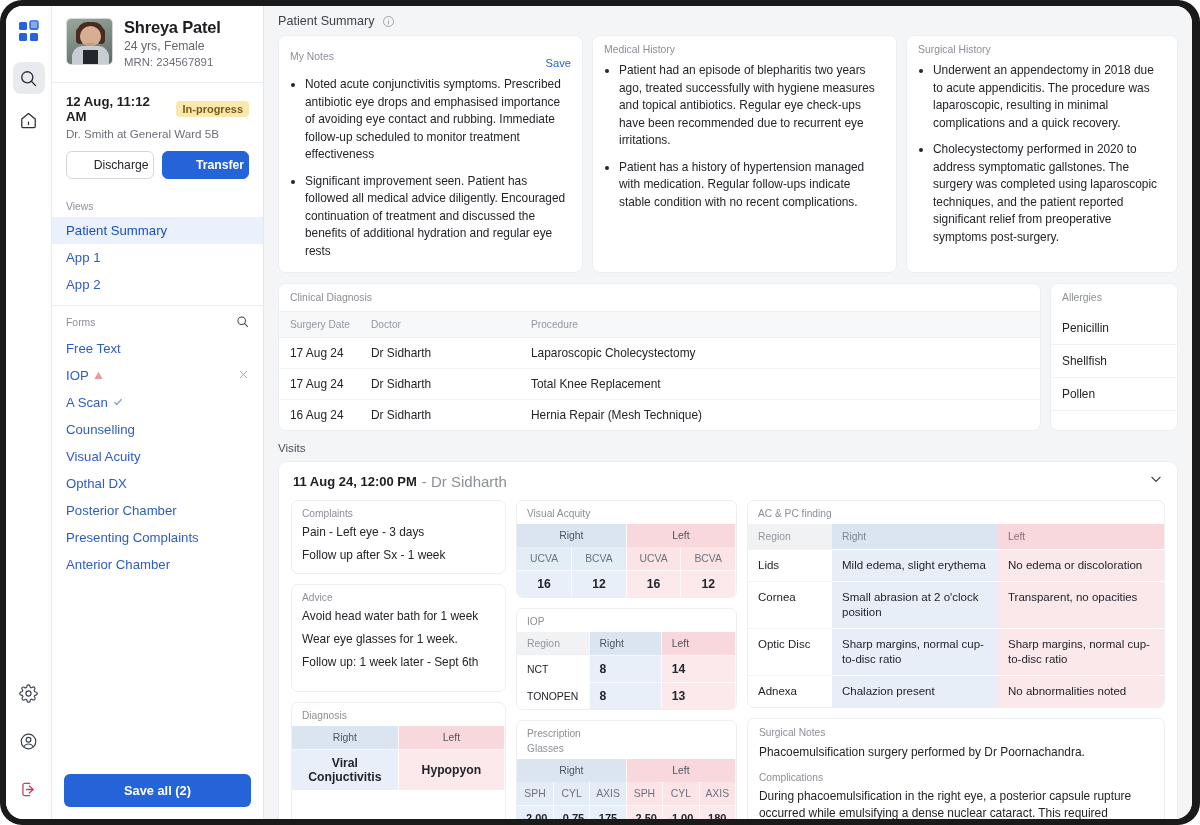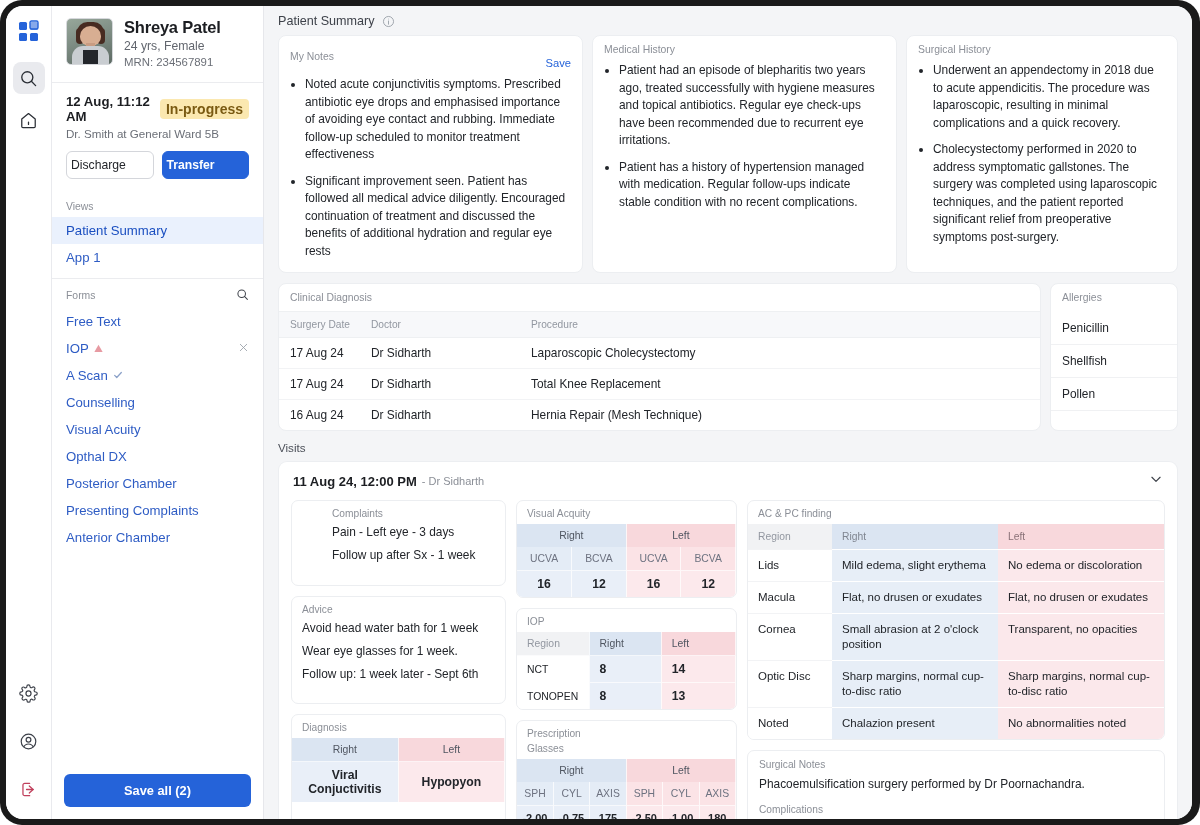--- a/index.html
+++ b/index.html
@@ -65,27 +65,27 @@
   .avatar .neck { position:absolute; left:19px; top:24px; width:9px; height:8px; background:#c89c82; }
   .avatar .torso { position:absolute; left:16px; top:31px; width:15px; height:18px; background:#23262b; }
   .p-name { font-size: 16.5px; font-weight: 700; color: #1c1e22; letter-spacing: -0.2px; line-height: 1.15; }
   .p-sub { font-size: 12.2px; color: #62666e; margin-top: 2px; line-height: 1.3; }
   .p-mrn { font-size: 11.4px; color: #6b6f77; line-height: 1.3; }
 
   .visit-block { border-top: 1px solid #ebecef; padding: 11px 14px 13px 14px; }
   .visit-line { display: flex; align-items: center; gap: 7px; }
   .visit-date { font-size: 13.2px; font-weight: 700; color: #1c1e22; }
   .chip {
-    font-size: 14px; font-weight: 700; color: #7a5a12;
+    font-size: 11px; font-weight: 700; color: #7a5a12;
     background: #fbe8b0; padding: 2px 6px; border-radius: 4px; white-space: nowrap;
   }
   .visit-doc { font-size: 11.6px; color: #6b6f77; margin-top: 3px; }
   .btn-row { display: flex; gap: 8px; margin-top: 11px; }
   .btn {
-    flex: 1 1 0; text-align: left; font-size: 12.2px; padding: 6px 4px;
+    flex: 1 1 0; text-align: right; font-size: 12.2px; padding: 6px 4px;
     border-radius: 6px; font-weight: 500;
   }
   .btn-outline { border: 1px solid #d4d6db; color: #24262b; background: #fff; }
   .btn-primary { background: #2563d9; color: #fff; border: 1px solid #2563d9; font-weight: 600; }
 
   .sec-label { font-size: 10.4px; color: #8b8f97; padding: 9px 14px 5px 14px; }
   .sec-label.with-icon { display: flex; align-items: center; justify-content: space-between; }
   .nav-list { }
   .nav-item {
     font-size: 13.2px; color: #2e5cc4; font-weight: 500;
@@ -130,21 +130,21 @@
   .tbl .c2 { width: 160px; }
   .tbl .c3 { }
 
   .allergy-row { font-size: 11.9px; color: #22252a; padding: 9px 11px; border-bottom: 1px solid #f0f1f3; }
   .allergy-row:last-child { border-bottom: 1px solid #f0f1f3; }
 
   .visits-label { font-size: 11.6px; color: #4c5059; padding: 10px 14px 7px 14px; }
   .visit-card { margin: 0 14px; background: #fff; border-radius: 9px 9px 0 0; border: 1px solid #eceef1; border-bottom: none; padding: 10px 12px 12px 12px; }
   .visit-card-head { display: flex; align-items: center; padding: 0 2px 10px 2px; }
   .vc-date { font-size: 13px; font-weight: 700; color: #1c1e22; }
-  .vc-doc { font-size: 11px; color: #8b8f97; margin-left: 5px; }
+  .vc-doc { font-size: 15px; color: #8b8f97; margin-left: 5px; }
   .vc-chev { margin-left: auto; color: #3e424a; }
 
   .grid { display: flex; gap: 10px; align-items: flex-start; }
   .col-a { width: 215px; flex: 0 0 215px; display: flex; flex-direction: column; gap: 10px; }
   .col-b { width: 221px; flex: 0 0 221px; display: flex; flex-direction: column; gap: 10px; }
   .col-c { flex: 1 1 auto; display: flex; flex-direction: column; gap: 10px; }
   .subcard { background: #fff; border: 1px solid #eceef1; border-radius: 7px; overflow: hidden; }
   .sc-t { font-size: 10.2px; color: #8b8f97; padding: 7px 10px 5px 10px; }
   .sc-line { font-size: 11.9px; color: #22252a; padding: 0 10px 7px 10px; line-height: 1.35; }
   .sc-line:last-child { padding-bottom: 11px; }
@@ -271,20 +271,23 @@
     </div>
 
     <div class="panel-scroll">
       <div class="sec-label">Views</div>
       <div class="nav-list">
         <div class="nav-item active">
           <span>Patient Summary</span>
         </div>
         <div class="nav-item">
           <span>App 1</span>
+        </div>
+        <div class="nav-item">
+          <span>App 2</span>
         </div>
       </div>
 
       <div class="divider"></div>
 
       <div class="sec-label with-icon">
         <span>Forms</span>
         <span>
           <svg width="13" height="13" viewBox="0 0 24 24" fill="none" stroke="#3e424a" stroke-width="1.9">
             <circle cx="10.5" cy="10.5" r="7"></circle>
@@ -437,21 +440,21 @@
         <span class="vc-chev">
           <svg width="14" height="14" viewBox="0 0 24 24" fill="none" stroke="currentColor" stroke-width="2" stroke-linecap="round" stroke-linejoin="round">
                 <path d="M5 9l7 7 7-7"></path>
               </svg>
         </span>
       </div>
 
       <div class="grid">
 
         <div class="col-a">
-          <div class="subcard" style="height:86px;padding-left:30px;">
+          <div class="subcard" style="height:74px;">
             <div class="sc-t">Complaints</div>
             <div class="sc-line">Pain - Left eye - 3 days</div>
             <div class="sc-line">Follow up after Sx - 1 week</div>
           </div>
 
           <div class="subcard" style="height:108px;">
             <div class="sc-t">Advice</div>
             <div class="sc-line">Avoid head water bath for 1 week</div>
             <div class="sc-line">Wear eye glasses for 1 week.</div>
             <div class="sc-line">Follow up: 1 week later - Sept 6th</div>
@@ -564,36 +567,31 @@
                 <th class="hN colRegion">Region</th>
                 <th class="hR">Right</th>
                 <th class="hL">Left</th>
               </tr>
               <tr class="r">
                 <td class="cN">Lids</td>
                 <td class="cR">Mild edema, slight erythema</td>
                 <td class="cL">No edema or discoloration</td>
               </tr>
               <tr class="r">
-                <td class="cN">Macula</td>
-                <td class="cR">Flat, no drusen or exudates</td>
-                <td class="cL">Flat, no drusen or exudates</td>
-              </tr>
-              <tr class="r">
                 <td class="cN">Cornea</td>
                 <td class="cR">Small abrasion at 2 o'clock position</td>
                 <td class="cL">Transparent, no opacities</td>
               </tr>
               <tr class="r">
                 <td class="cN">Optic Disc</td>
                 <td class="cR">Sharp margins, normal cup-to-disc ratio</td>
                 <td class="cL">Sharp margins, normal cup-to-disc ratio</td>
               </tr>
               <tr class="r">
-                <td class="cN">Noted</td>
+                <td class="cN">Adnexa</td>
                 <td class="cR">Chalazion present</td>
                 <td class="cL">No abnormalities noted</td>
               </tr>
             </tbody>
                 </table>
           </div>
 
           <div class="subcard" style="height:190px;">
             <div class="sc-t" style="padding:8px 11px 4px 11px;">Surgical Notes</div>
             <div class="sn-body">Phacoemulsification surgery performed by Dr Poornachandra.</div>

